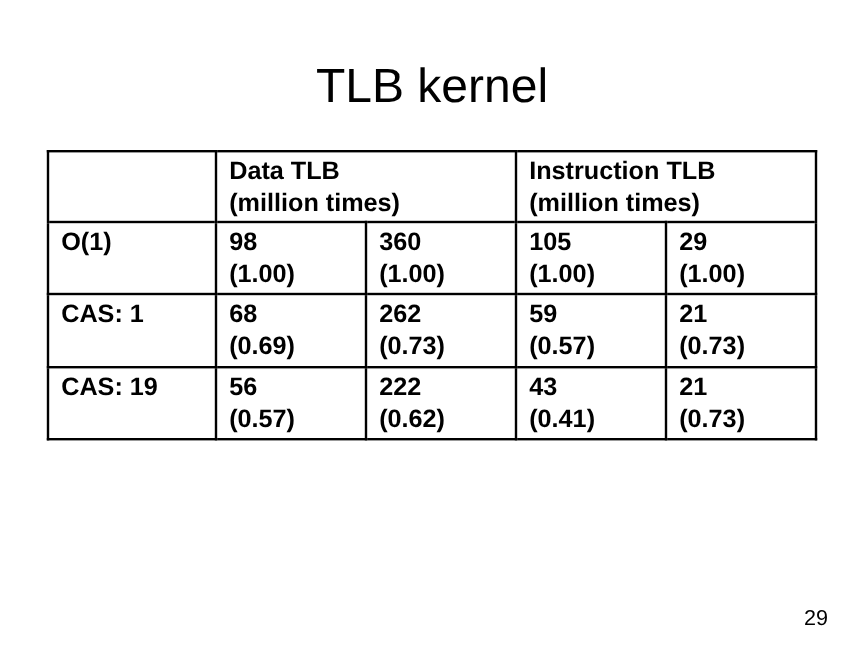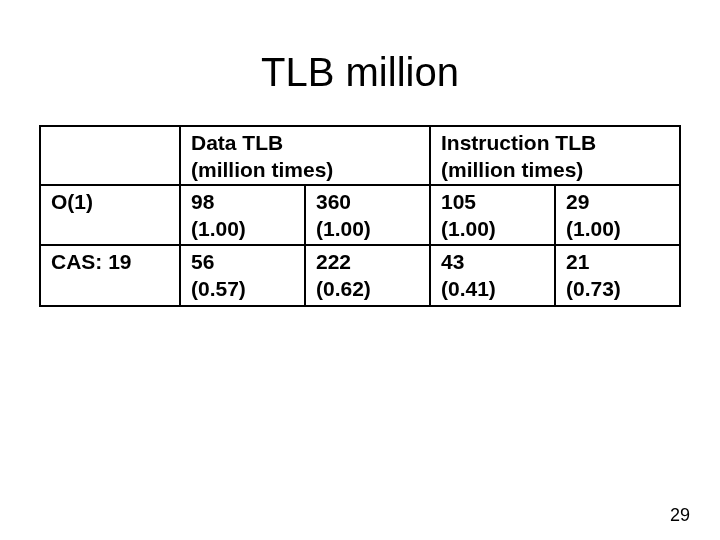--- a/index.html
+++ b/index.html
@@ -55,21 +55,21 @@
     bottom: 14px;
     right: 30px;
     font-size: 18px;
   }
 </style>
 </head>
 <body>
 
 <div class="slide">
 
-  <div class="title">TLB million</div>
+  <div class="title">TLB kernel</div>
 
   <table>
     <colgroup>
       <col class="col-os">
         <col class="col-data">
         <col class="col-data">
         <col class="col-data">
         <col class="col-data">
     </colgroup>
     <tbody>
@@ -80,20 +80,27 @@
     </tr>
 
     <tr>
       <td class="os-label">O(1)</td>
       <td class="num">98<br>(1.00)</td>
       <td class="num">360<br>(1.00)</td>
       <td class="num">105<br>(1.00)</td>
       <td class="num">29<br>(1.00)</td>
     </tr>
     <tr>
+      <td class="os-label">CAS: 1</td>
+      <td class="num">68<br>(0.69)</td>
+      <td class="num">262<br>(0.73)</td>
+      <td class="num">59<br>(0.57)</td>
+      <td class="num">21<br>(0.73)</td>
+    </tr>
+    <tr>
       <td class="os-label">CAS: 19</td>
       <td class="num">56<br>(0.57)</td>
       <td class="num">222<br>(0.62)</td>
       <td class="num">43<br>(0.41)</td>
       <td class="num">21<br>(0.73)</td>
     </tr>
   </tbody>
     </table>
 
   <div class="pagenum">29</div>

